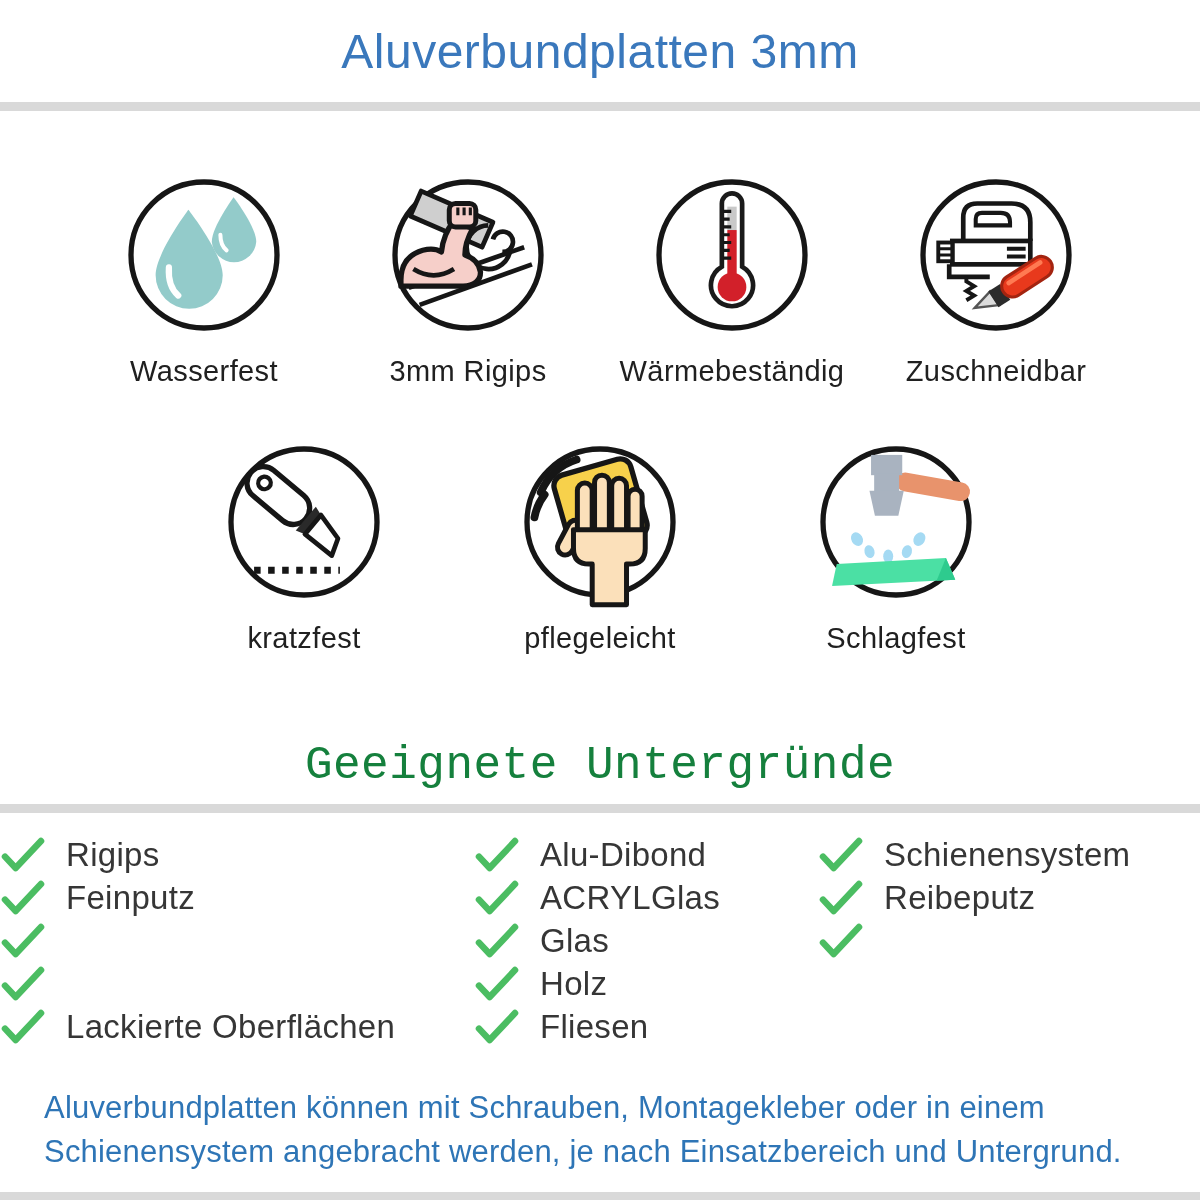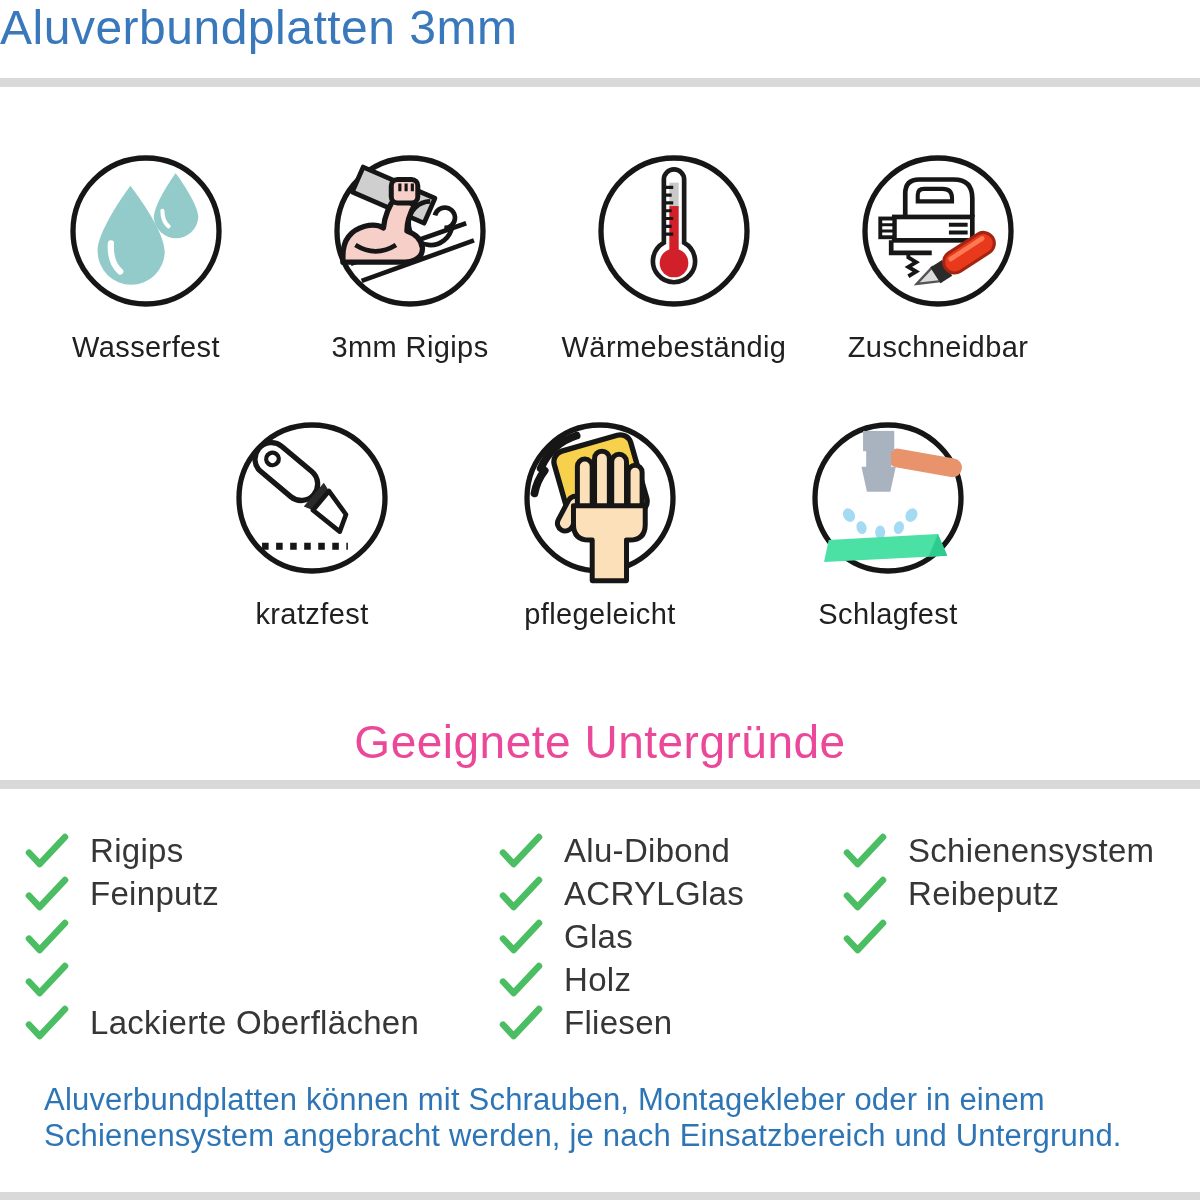--- a/index.html
+++ b/index.html
@@ -1,45 +1,45 @@
 <!DOCTYPE html>
 <html lang="de"><head>
 <meta charset="utf-8">
 <style>
   html,body{margin:0;padding:0;background:#fff;}
   .page{
     position:relative;width:1200px;height:1200px;overflow:hidden;background:#fff;
     font-family:"Liberation Sans", sans-serif;
   }
   .page-title{
-    text-align:left;font-size:48px;line-height:56px;
+    padding-top:24px;text-align:center;font-size:48px;line-height:56px;
     color:#3a78bc;font-weight:400;letter-spacing:.5px;
   }
   .divider{width:100%;height:9px;background:#d9d9d9;border:none;margin:0;}
   .divider.top{margin-top:22px;}
   .divider.mid{margin-top:11px;}
   .divider.bottom{position:absolute;left:0;bottom:0;height:8px;}
   .features-row{display:flex;}
-  .features-row.row1{justify-content:flex-start;padding:0 14px;margin-top:66px;}
-  .features-row.row2{justify-content:center;gap:24px;margin-top:56px;}
+  .features-row.row1{justify-content:center;padding:0 14px;margin-top:66px;}
+  .features-row.row2{justify-content:center;gap:32px;margin-top:56px;}
   .feature{width:264px;display:flex;flex-direction:column;align-items:center;}
   .feature svg.badge{width:156px;height:156px;overflow:visible;display:block;}
   .feature-label{margin-top:22px;font-size:29px;color:#202020;letter-spacing:.4px;white-space:nowrap;}
   .section-title{
     margin-top:84px;text-align:center;font-size:46px;line-height:54px;
-    color:#ec4899;font-weight:400;letter-spacing:.5px;
-  }
-  .substrates{display:flex;margin-top:44px;padding-left:24px;}
+    color:#15803d;font-weight:400;letter-spacing:.5px;font-family:Liberation Mono, monospace;
+  }
+  .substrates{display:flex;margin-top:24px;}
   .sub-col{display:flex;flex-direction:column;gap:8px;}
   .sub-col.c1{width:474px;}
   .sub-col.c2{width:344px;}
   .sub-item{display:flex;align-items:center;gap:20px;height:35px;font-size:33px;color:#363636;letter-spacing:.3px;white-space:nowrap;}
   .sub-item svg{width:46px;height:36px;flex:0 0 auto;}
   .footer-note{
-    margin:42px 30px 0 44px;width:1122px;font-size:31px;line-height:36px;
+    margin:42px 30px 0 44px;width:1122px;font-size:31px;line-height:44px;
     color:#2e75b6;letter-spacing:.2px;
   }
   .stroke{stroke:#161616;fill:none;}
 </style>
 </head>
 <body>
 
 <div class="page">
 
   <div class="page-title">Aluverbundplatten 3mm</div>

